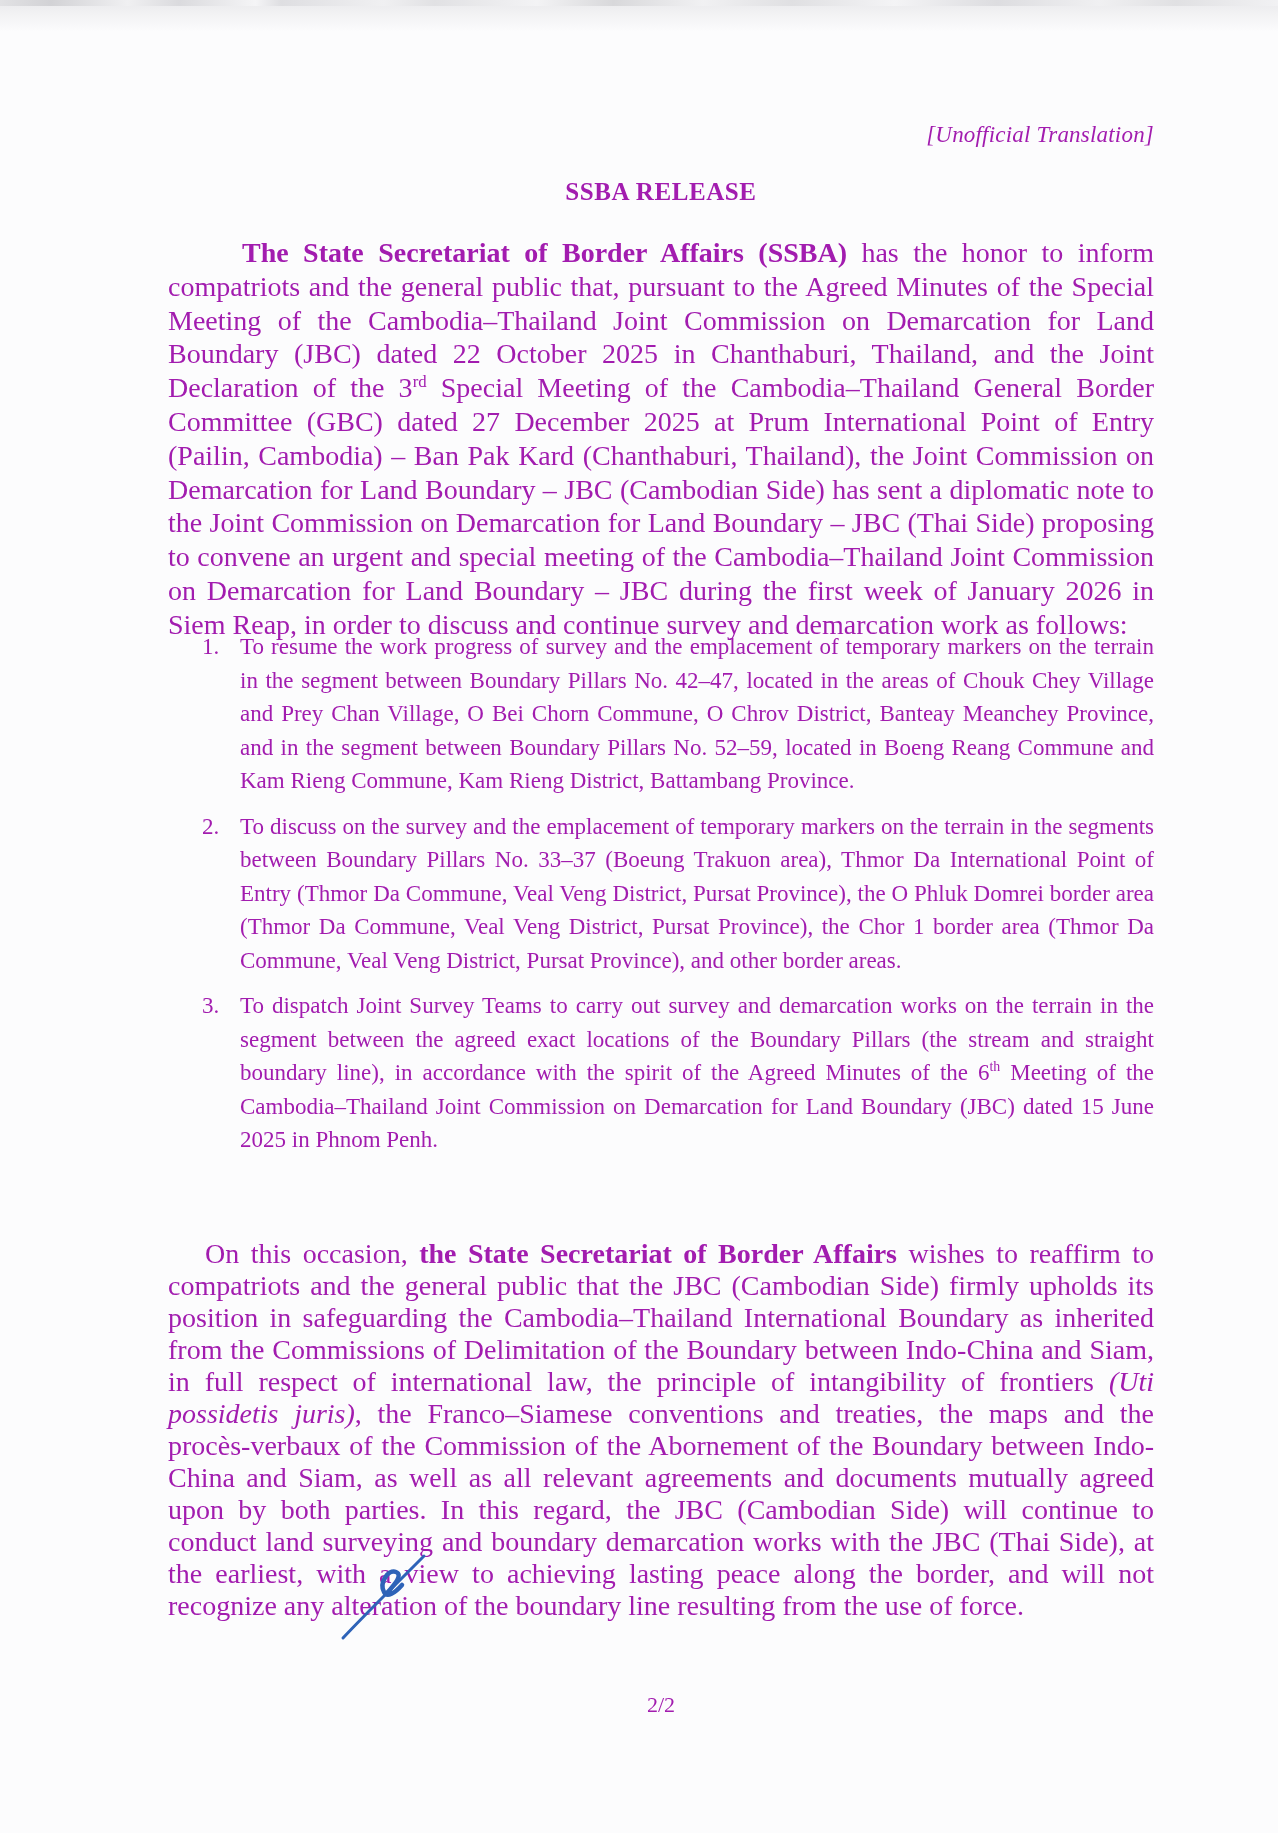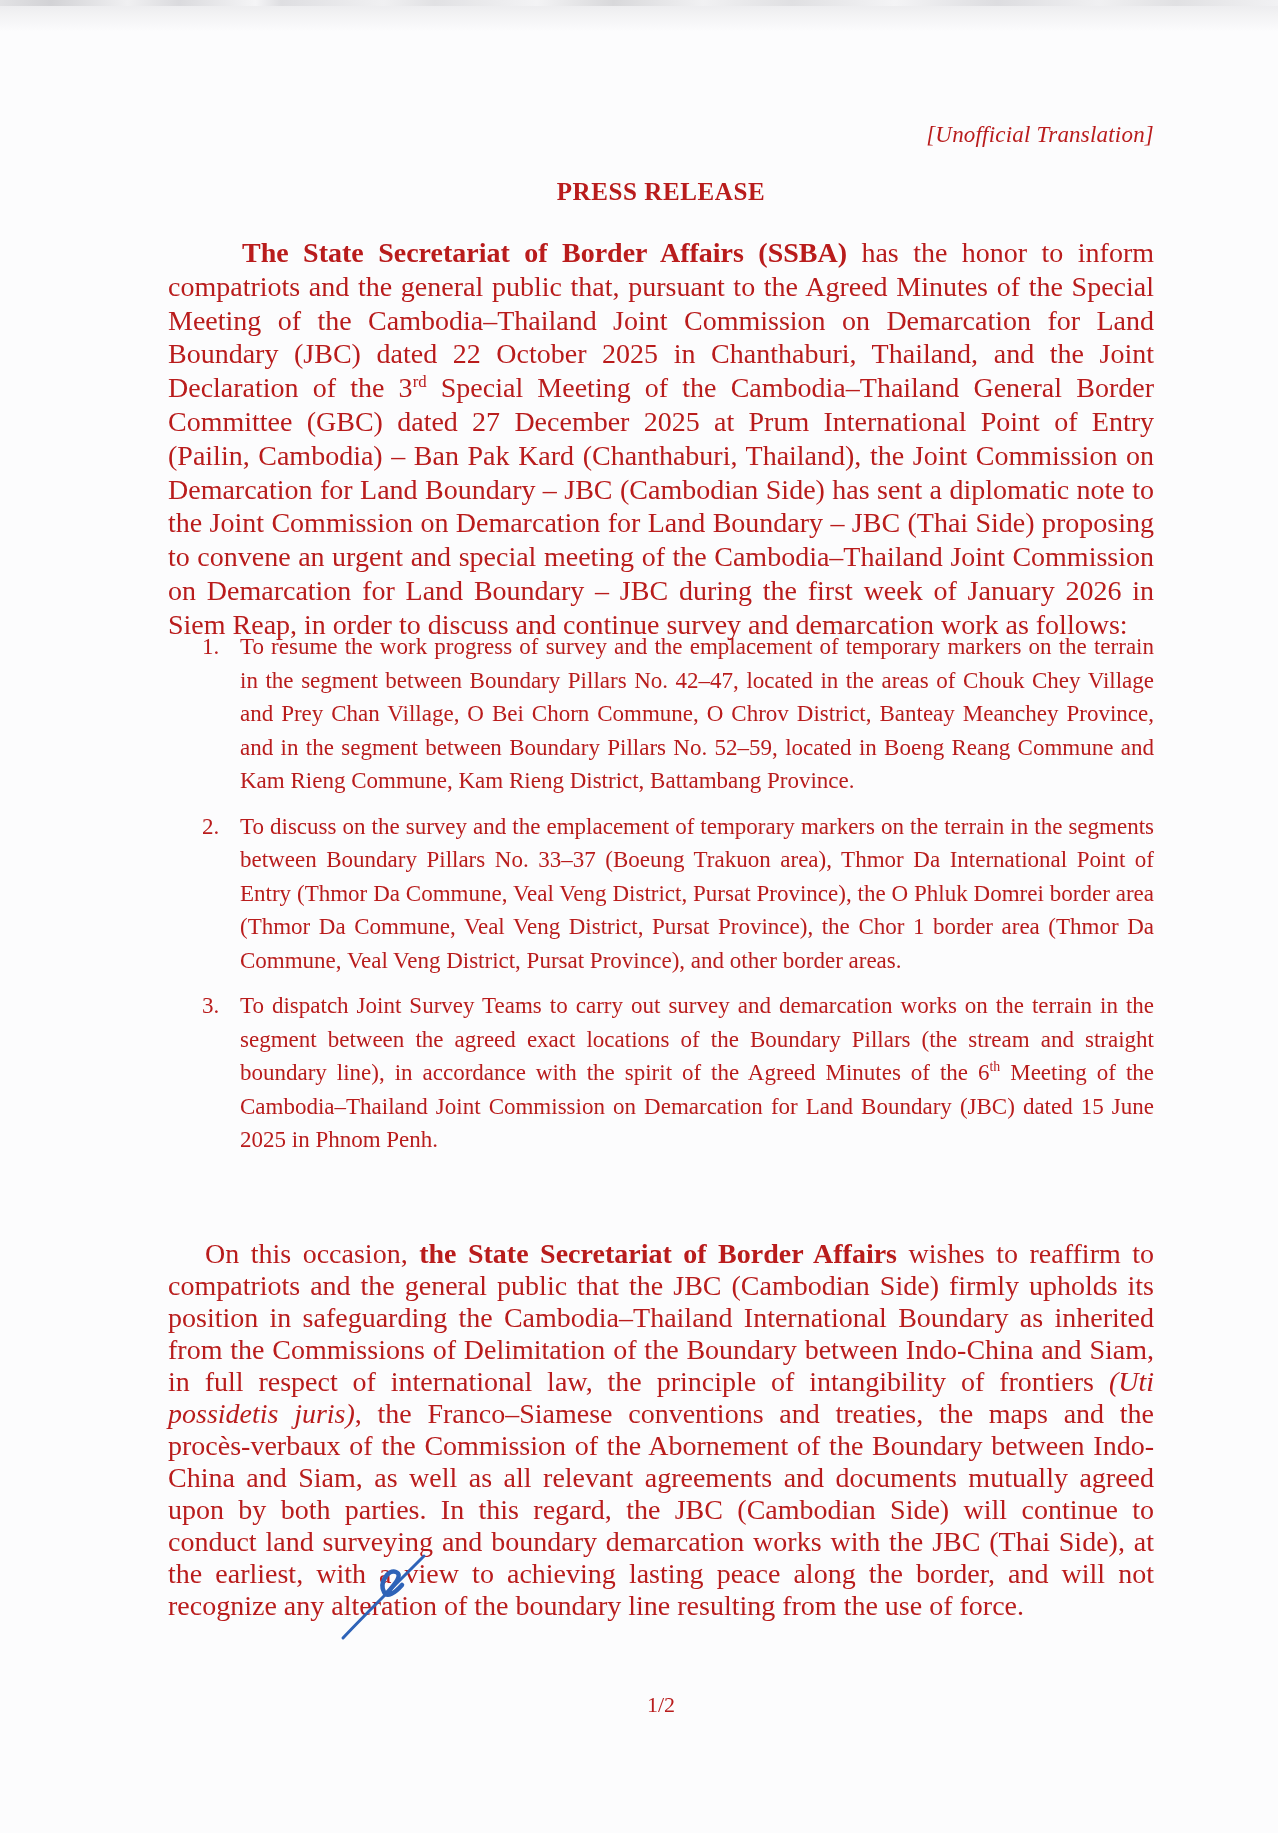--- a/index.html
+++ b/index.html
@@ -2,21 +2,21 @@
 <html><head>
 <meta charset="utf-8">
 <style>
   html,body{margin:0;padding:0;background:#ffffff;}
   .sheet{
     position:relative;
     width:1278px;height:1833px;
     background:#fcfcfd;
     overflow:hidden;
     font-family:"Liberation Serif", serif;
-    color:#b91c1c;
+    color:#a21caf;
   }
   
   .artifact-top{
     position:absolute;top:0;left:0;width:1278px;height:6px;
     background:linear-gradient(90deg,
       #d9d9dc 0%, #c4c4c8 4%, #ececee 10%, #cfcfd3 14%, #f2f2f4 20%,
       #d4d4d8 22%, #ececee 30%, #d8d8db 34%, #f0f0f2 42%, #cccccf 48%,
       #ededef 55%, #d6d6d9 62%, #f1f1f3 70%, #d2d2d6 78%, #ececee 86%,
       #d7d7da 92%, #eeeef0 100%);
     opacity:.75;
@@ -69,41 +69,41 @@
 <body>
 
 <div class="sheet">
   <div class="artifact-top"></div>
   <div class="artifact-top-fade"></div>
 
   <div class="content">
 
     <div class="translation-note">[Unofficial Translation]</div>
 
-    <div class="doc-title">PRESS RELEASE</div>
+    <div class="doc-title">SSBA RELEASE</div>
 
     <div class="para intro"><span style="font-weight: bold;">The State Secretariat of Border Affairs (SSBA)</span><span> has the honor to inform compatriots and the general public that, pursuant to the Agreed Minutes of the Special Meeting of the Cambodia–Thailand Joint Commission on Demarcation for Land Boundary (JBC) dated 22 October 2025 in Chanthaburi, Thailand, and the Joint Declaration of the 3</span><sup>rd</sup><span> Special Meeting of the Cambodia–Thailand General Border Committee (GBC) dated 27 December 2025 at Prum International Point of Entry (Pailin, Cambodia) – Ban Pak Kard (Chanthaburi, Thailand), the Joint Commission on Demarcation for Land Boundary – JBC (Cambodian Side) has sent a diplomatic note to the Joint Commission on Demarcation for Land Boundary – JBC (Thai Side) proposing to convene an urgent and special meeting of the Cambodia–Thailand Joint Commission on Demarcation for Land Boundary – JBC during the first week of January 2026 in Siem Reap, in order to discuss and continue survey and demarcation work as follows:</span></div>
 
     <div class="numbered-list">
       <div class="list-item">
         <span class="num">1.</span>
         <span><span>To resume the work progress of survey and the emplacement of temporary markers on the terrain in the segment between Boundary Pillars No. 42–47, located in the areas of Chouk Chey Village and Prey Chan Village, O Bei Chorn Commune, O Chrov District, Banteay Meanchey Province, and in the segment between Boundary Pillars No. 52–59, located in Boeng Reang Commune and Kam Rieng Commune, Kam Rieng District, Battambang Province.</span></span>
       </div>
       <div class="list-item">
         <span class="num">2.</span>
         <span><span>To discuss on the survey and the emplacement of temporary markers on the terrain in the segments between Boundary Pillars No. 33–37 (Boeung Trakuon area), Thmor Da International Point of Entry (Thmor Da Commune, Veal Veng District, Pursat Province), the O Phluk Domrei border area (Thmor Da Commune, Veal Veng District, Pursat Province), the Chor 1 border area (Thmor Da Commune, Veal Veng District, Pursat Province), and other border areas.</span></span>
       </div>
       <div class="list-item">
         <span class="num">3.</span>
         <span><span>To dispatch Joint Survey Teams to carry out survey and demarcation works on the terrain in the segment between the agreed exact locations of the Boundary Pillars (the stream and straight boundary line), in accordance with the spirit of the Agreed Minutes of the 6</span><sup>th</sup><span> Meeting of the Cambodia–Thailand Joint Commission on Demarcation for Land Boundary (JBC) dated 15 June 2025 in Phnom Penh.</span></span>
       </div>
     </div>
 
     <div class="para closing"><span>On this occasion, </span><span style="font-weight: bold;">the State Secretariat of Border Affairs</span><span> wishes to reaffirm to compatriots and the general public that the JBC (Cambodian Side) firmly upholds its position in safeguarding the Cambodia–Thailand International Boundary as inherited from the Commissions of Delimitation of the Boundary between Indo-China and Siam, in full respect of international law, the principle of intangibility of frontiers </span><span style="font-style: italic;">(Uti possidetis juris)</span><span>, the Franco–Siamese conventions and treaties, the maps and the procès-verbaux of the Commission of the Abornement of the Boundary between Indo-China and Siam, as well as all relevant agreements and documents mutually agreed upon by both parties. In this regard, the JBC (Cambodian Side) will continue to conduct land surveying and boundary demarcation works with the JBC (Thai Side), at the earliest, with a view to achieving lasting peace along the border, and will not recognize any alteration of the boundary line resulting from the use of force.</span></div>
 
-    <div class="page-number">1/2</div>
+    <div class="page-number">2/2</div>
   </div>
 
   <svg class="signature" viewBox="0 0 110 110">
     <path d="M18,95 C34,78 52,60 66,46 C76,36 88,24 99,13" fill="none" stroke-width="3" stroke-linecap="round" class="ink" stroke="#2e63b8"></path>
     <path d="M62,50 C70,41 78,32 71,29 C63,26 54,40 59,49 C62,55 70,50 77,42" fill="none" stroke-width="4.5" stroke-linecap="round" class="ink" stroke="#2e63b8"></path>
   </svg>
 </div>
 
 </body></html>

